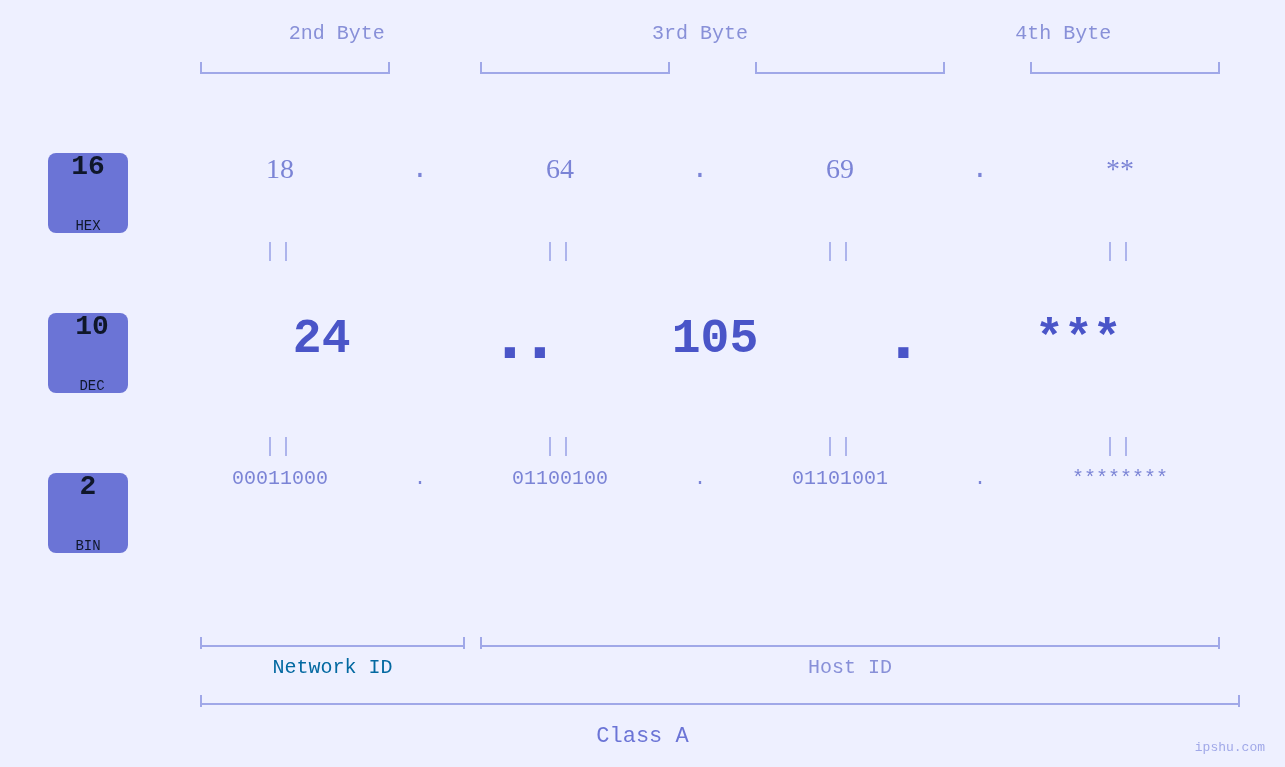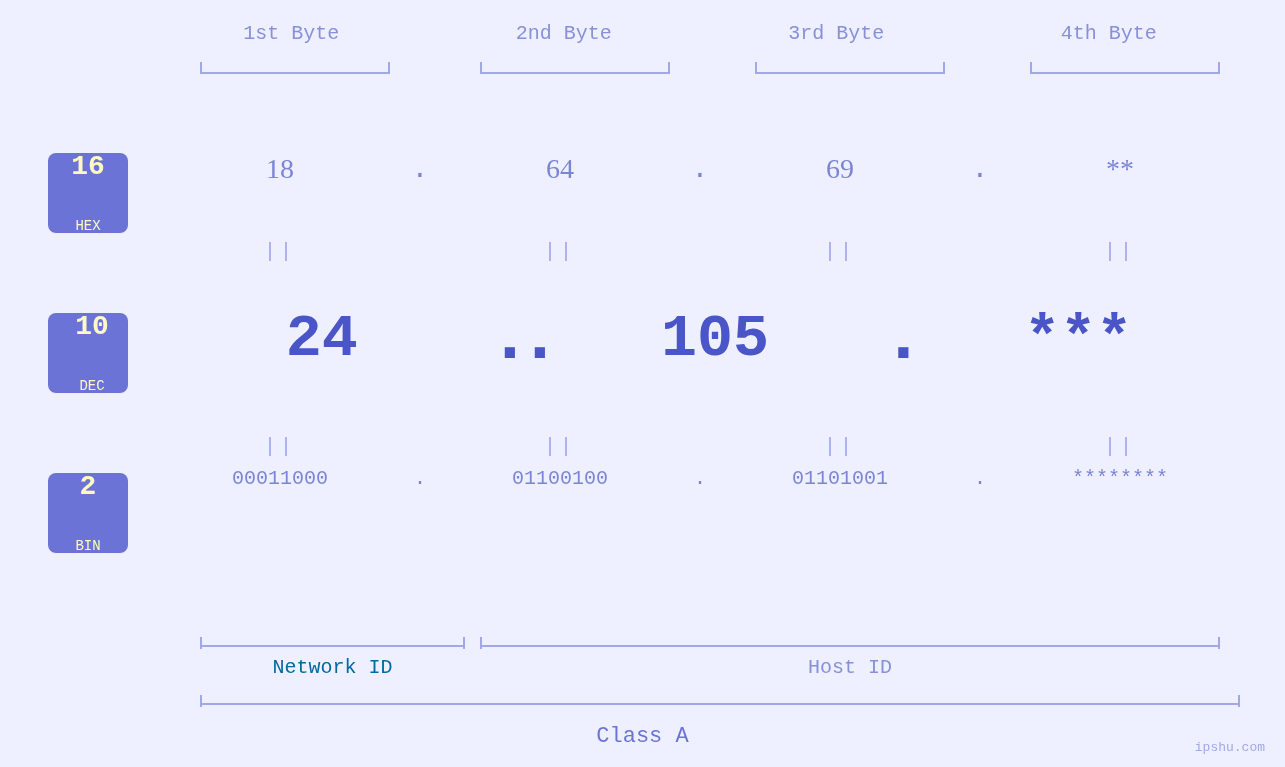--- a/index.html
+++ b/index.html
@@ -18,21 +18,21 @@
       position: absolute;
       left: 48px;
       width: 80px;
       height: 80px;
       background-color: #6b74d6;
       border-radius: 8px;
       display: flex;
       flex-direction: column;
       align-items: center;
       justify-content: center;
-      color: #fef9c3;
+      color: #0f172a;
       font-family: 'Courier New', Courier, monospace;
       gap: 36px;
     }
 
     .badge-hex { top: 153px; }
     .badge-dec { top: 313px; padding-left: 8px; }
     .badge-bin { top: 473px; }
 
     .badge-number {
       font-size: 28px;
@@ -129,21 +129,21 @@
       text-align: center;
       color: #7b84d6;
     }
 
     .hex-value {
       font-size: 28px;
       font-family: Liberation Serif, serif;
     }
 
     .dec-value {
-      font-size: 60px;
+      font-size: 48px;
       font-weight: bold;
       color: #4a55c8;
     }
 
     .bin-value {
       font-size: 20px;
     }
 
     .dot-hex { font-size: 28px; }
     .dot-dec { font-size: 72px; font-weight: bold; color: #4a55c8; }
@@ -259,21 +259,20 @@
   <span class="badge-number">10</span>
   <span class="badge-label">DEC</span>
 </div>
 
 <div class="badge badge-bin">
   <span class="badge-number">2</span>
   <span class="badge-label">BIN</span>
 </div>
 
 <div class="byte-headers">
-  <div class="byte-header">1st Byte</div>
   <div class="byte-header">2nd Byte</div>
   <div class="byte-header">3rd Byte</div>
   <div class="byte-header">4th Byte</div>
 </div>
 
 <div class="bracket-line bracket-1"></div>
 <div class="bracket-line bracket-2"></div>
 <div class="bracket-line bracket-3"></div>
 <div class="bracket-line bracket-4"></div>
 

